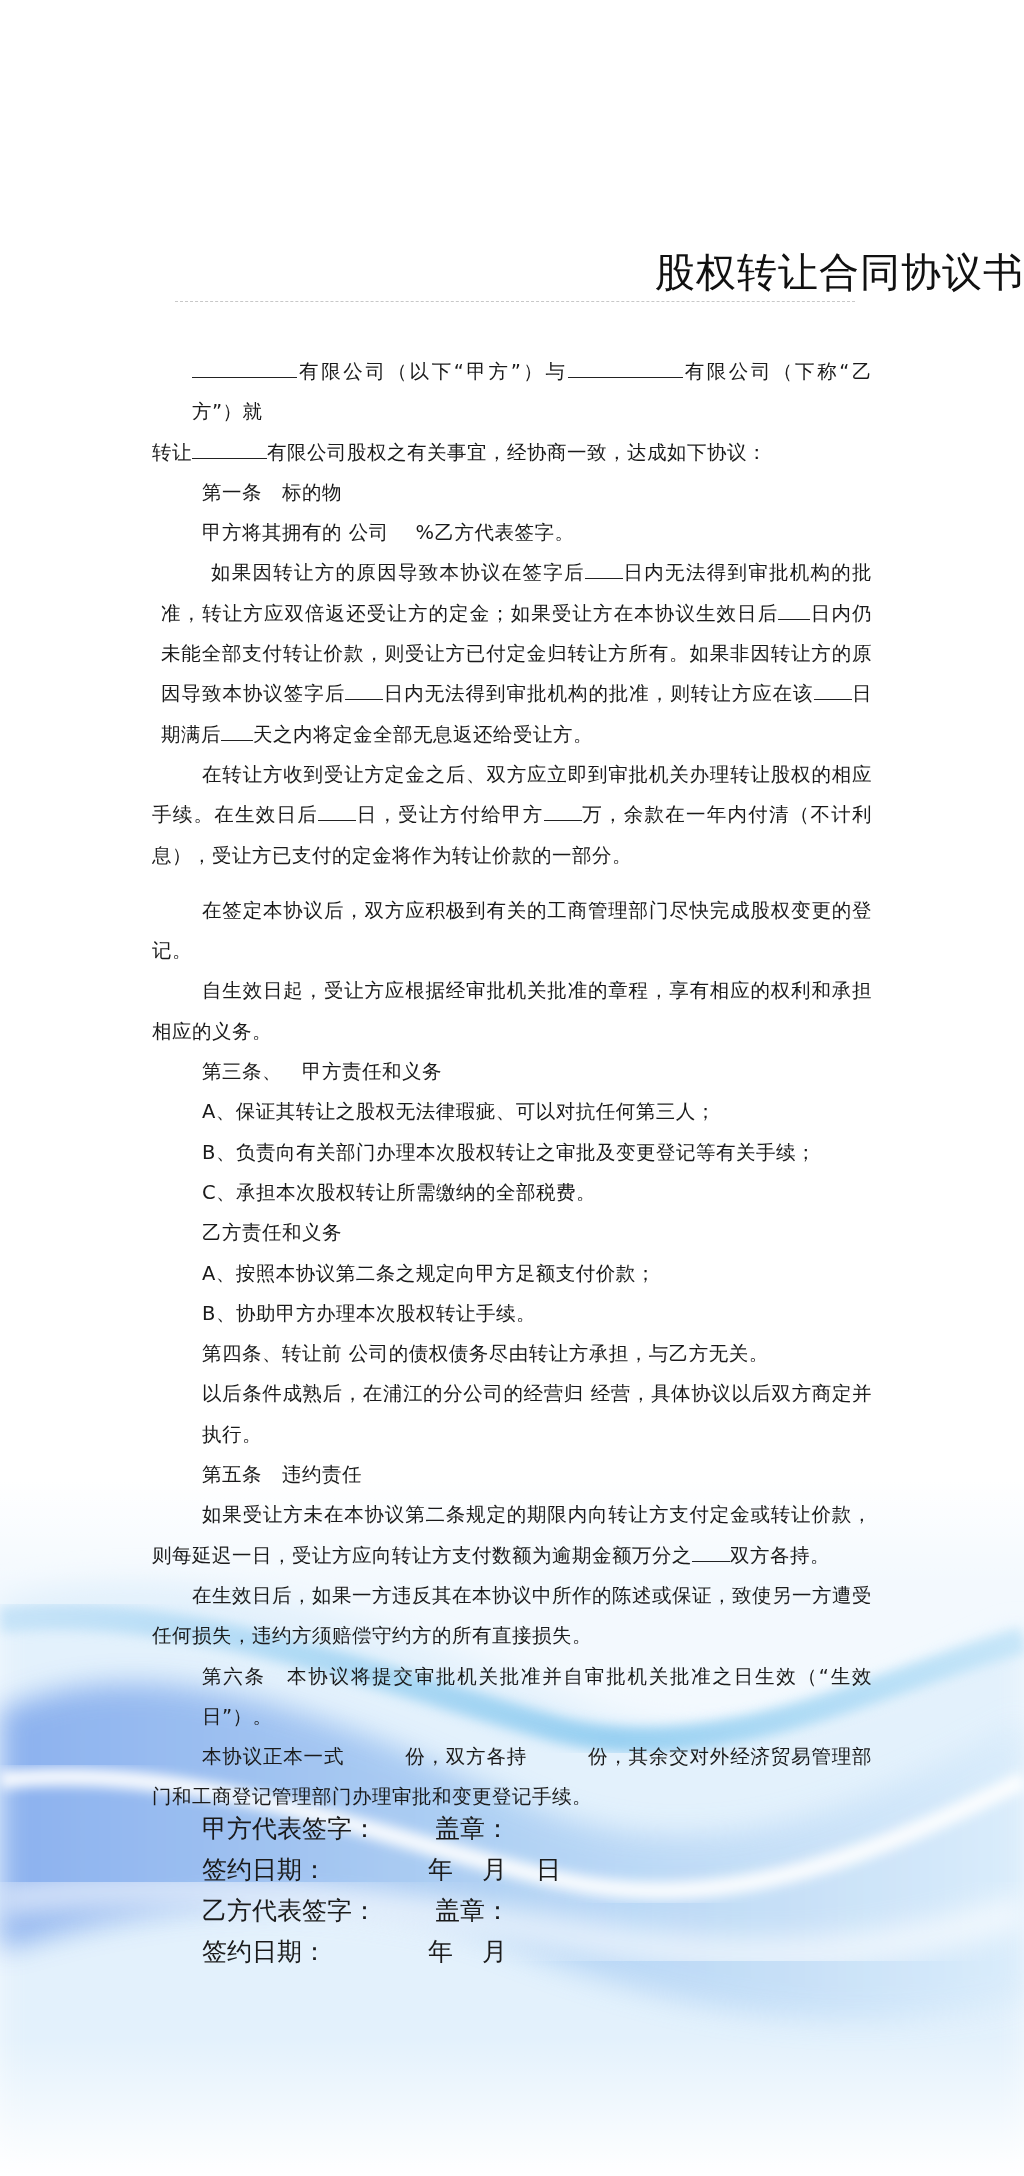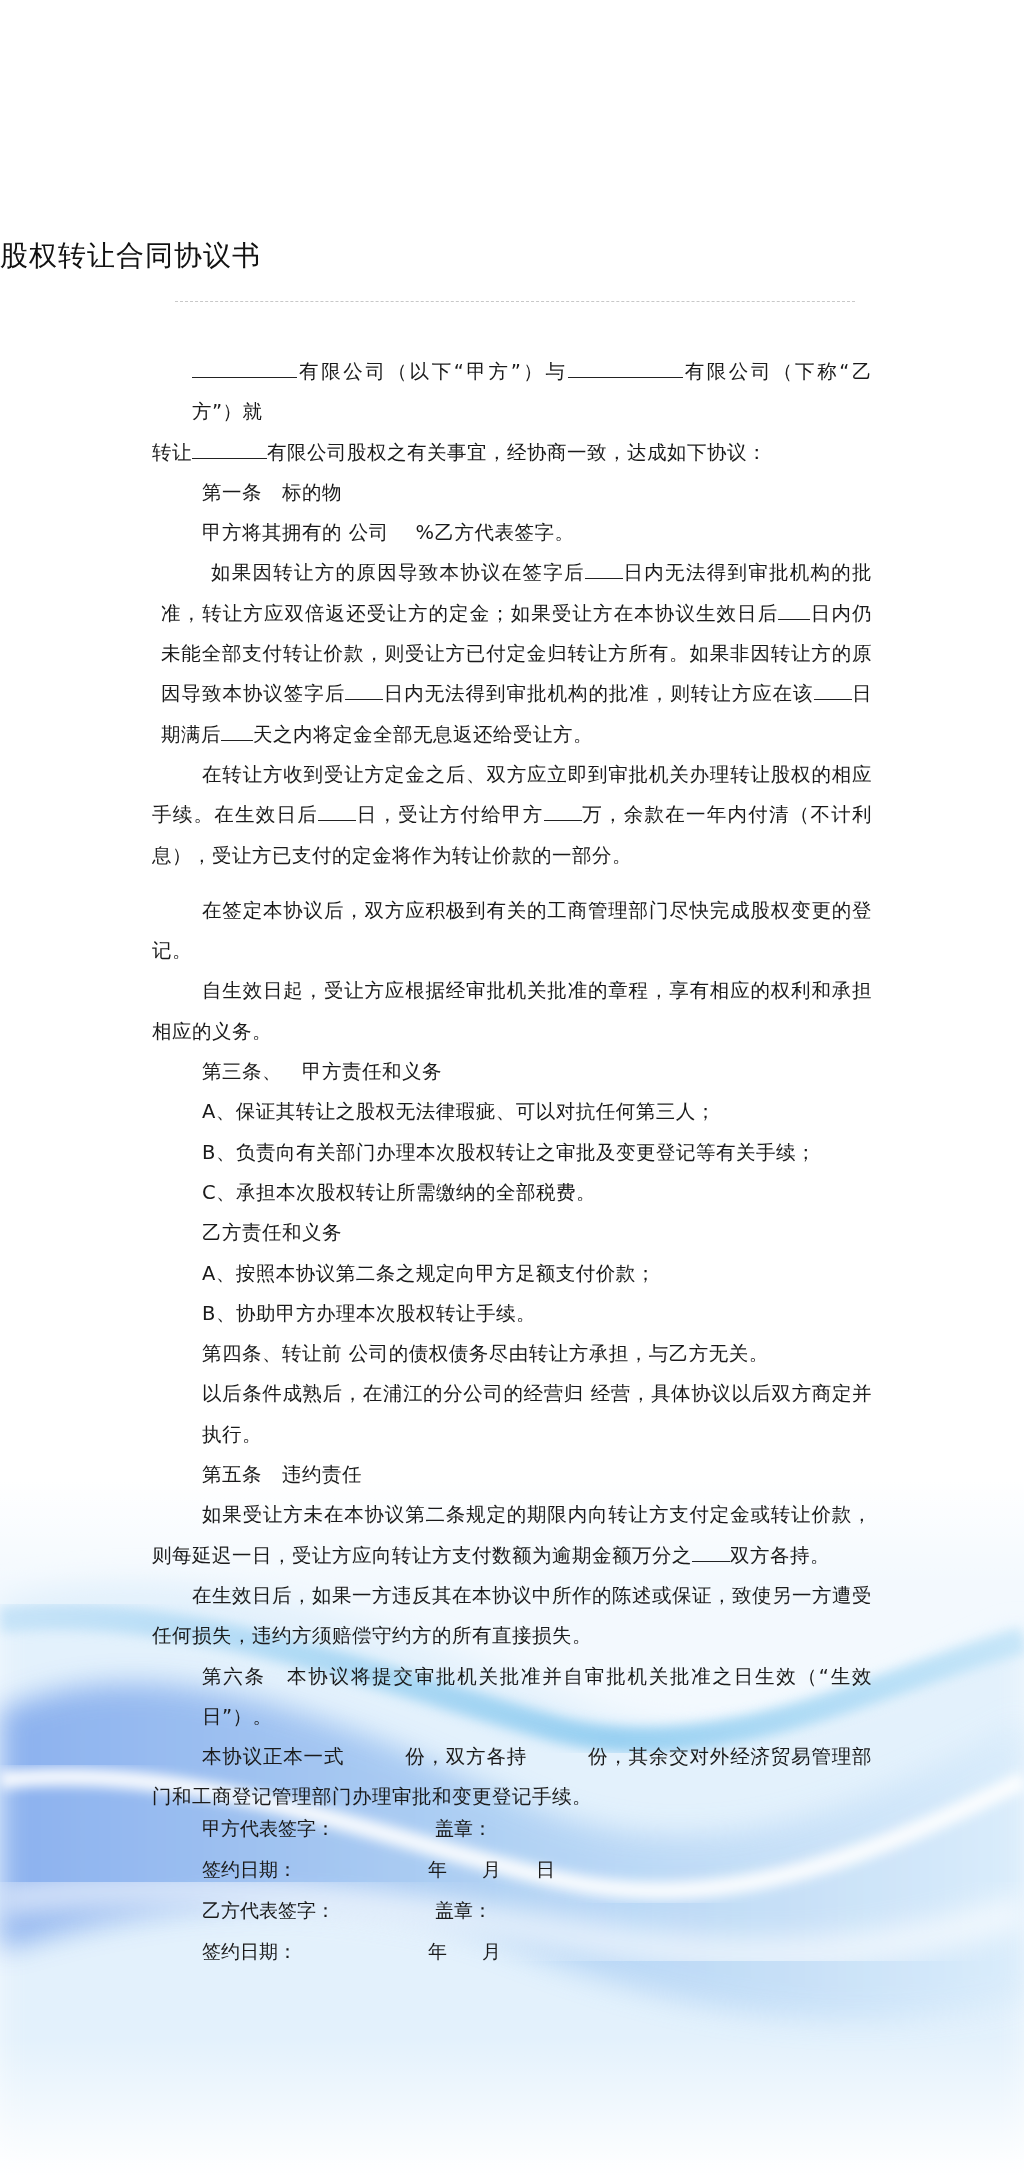--- a/index.html
+++ b/index.html
@@ -5,32 +5,32 @@
   html, body { margin: 0; padding: 0; }
   body {
     width: 1024px; height: 2176px; position: relative; overflow: hidden;
     background: #ffffff;
     font-family: "DejaVu Sans", "Liberation Sans", sans-serif;
     color: #1a1a1a;
   }
   .bg-waves { position: absolute; left: 0; top: 1480px; width: 1024px; height: 696px; z-index: 0; }
   .page { position: absolute; left: 0; top: 0; width: 1024px; height: 2176px; z-index: 1; }
   .title {
-    position: absolute; left: 0; width: 1024px; top: 218px; text-align: left;
-    font-size: 28px; letter-spacing: 1px; color: #111; font-weight: normal;
+    position: absolute; left: 0; width: 1024px; top: 218px; text-align: right;
+    font-size: 40px; letter-spacing: 1px; color: #111; font-weight: normal;
   }
   .title-rule {
     position: absolute; left: 175px; width: 680px; top: 301px;
     border-top: 1.5px dashed #c8c8c8; height: 0;
   }
   .body-text { position: absolute; left: 152px; top: 352px; width: 720px; font-size: 19.5px; line-height: 40.3px; }
   .p { margin: 0; text-align: justify; text-align-last: left; letter-spacing: 0.5px; }
   .head { padding-left: 50px; }
   .blank { display: inline-block; border-bottom: 1.5px solid #222; height: 18px; vertical-align: baseline; }
-  .signs { position: absolute; left: 202px; top: 1808px; font-size: 19px; line-height: 41px; }
+  .signs { position: absolute; left: 202px; top: 1808px; font-size: 25px; line-height: 41px; }
   .sign-row { position: relative; height: 41px; width: 600px; }
   .sign-row span { position: absolute; top: 0; }
   .c1 { left: 0; }
   .c2 { left: 226px; }
   .c3 { left: 280px; }
   .c4 { left: 334px; }
 </style>
 </head>
 <body>
 

